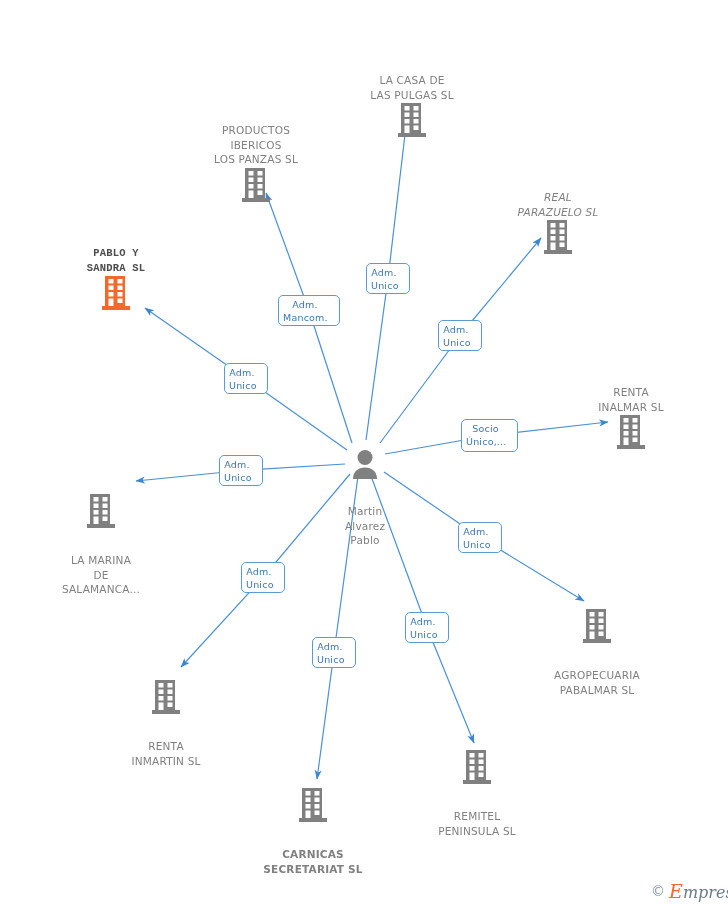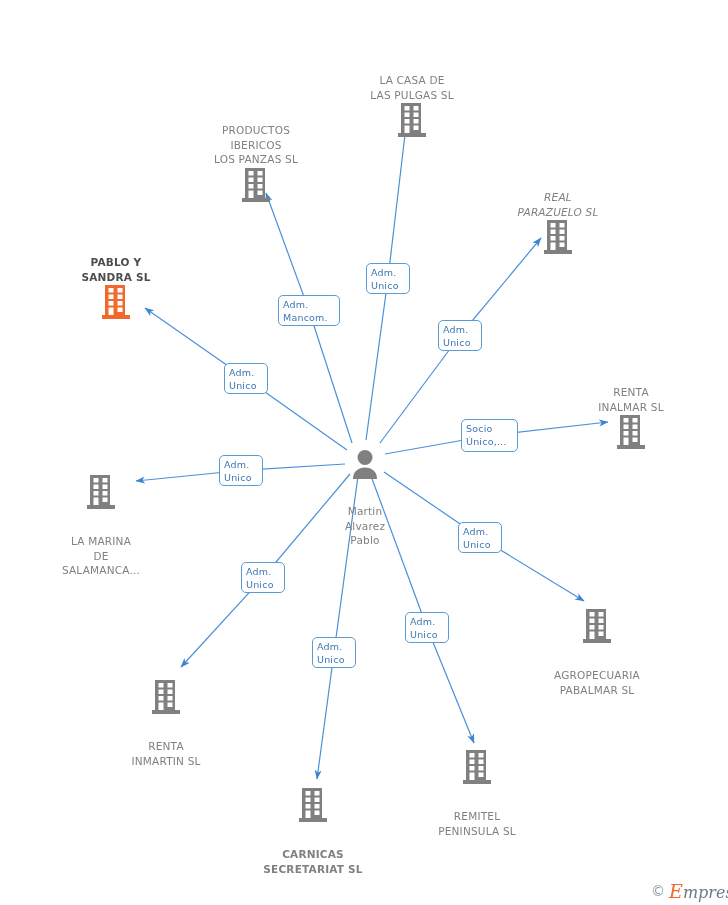--- a/index.html
+++ b/index.html
@@ -51,20 +51,21 @@
   }
   .edge-label {
     position: absolute;
     box-sizing: border-box;
     border: 1px solid #5b9bd5;
     border-radius: 5px;
     background: #ffffff;
     color: #3c78b4;
     font-size: 9.5px;
     line-height: 12.5px;
+    text-align: center;
     padding: 3px 12px 4px 4px;
     white-space: pre-line;
     letter-spacing: 0.2px;
   }
   .watermark {
     position: absolute;
     display: flex;
     align-items: center;
     font-size: 15px;
     color: #6b7b84;
@@ -163,21 +164,21 @@
             <rect x="7.5" y="4" width="5" height="4.5" fill="#ffffff"></rect>
             <rect x="16.5" y="4" width="5" height="4.5" fill="#ffffff"></rect>
             <rect x="7.5" y="10.5" width="5" height="4.5" fill="#ffffff"></rect>
             <rect x="16.5" y="10.5" width="5" height="4.5" fill="#ffffff"></rect>
             <rect x="7.5" y="17" width="5" height="4.5" fill="#ffffff"></rect>
             <rect x="16.5" y="17" width="5" height="4.5" fill="#ffffff"></rect>
             <rect x="16.5" y="23.5" width="5" height="4.5" fill="#ffffff"></rect>
             <rect x="7.5" y="23.5" width="5" height="7.5" fill="#ffffff"></rect>
           </svg></div>
       </div>
-      <div class="node highlight" style="left: 116px; top: 235px;">
+      <div class="node highlight" style="left: 116px; top: 226px; font-family: Liberation Mono, monospace;">
         <div class="node-label">PABLO Y
 SANDRA SL</div>
         <div class="node-icon"><svg width="30" height="36" viewBox="0 0 30 36">
             <rect x="4" y="1" width="20" height="30" fill="#f2692c"></rect>
             <rect x="1" y="31" width="28" height="4" fill="#f2692c"></rect>
             <rect x="7.5" y="4" width="5" height="4.5" fill="#ffffff"></rect>
             <rect x="16.5" y="4" width="5" height="4.5" fill="#ffffff"></rect>
             <rect x="7.5" y="10.5" width="5" height="4.5" fill="#ffffff"></rect>
             <rect x="16.5" y="10.5" width="5" height="4.5" fill="#ffffff"></rect>
             <rect x="7.5" y="17" width="5" height="4.5" fill="#ffffff"></rect>
@@ -195,21 +196,21 @@
             <rect x="7.5" y="4" width="5" height="4.5" fill="#ffffff"></rect>
             <rect x="16.5" y="4" width="5" height="4.5" fill="#ffffff"></rect>
             <rect x="7.5" y="10.5" width="5" height="4.5" fill="#ffffff"></rect>
             <rect x="16.5" y="10.5" width="5" height="4.5" fill="#ffffff"></rect>
             <rect x="7.5" y="17" width="5" height="4.5" fill="#ffffff"></rect>
             <rect x="16.5" y="17" width="5" height="4.5" fill="#ffffff"></rect>
             <rect x="16.5" y="23.5" width="5" height="4.5" fill="#ffffff"></rect>
             <rect x="7.5" y="23.5" width="5" height="7.5" fill="#ffffff"></rect>
           </svg></div>
       </div>
-      <div class="node" style="left: 101px; top: 474px;">
+      <div class="node" style="left: 101px; top: 493px;">
         <div class="node-icon"><svg width="30" height="36" viewBox="0 0 30 36">
             <rect x="4" y="1" width="20" height="30" fill="#808080"></rect>
             <rect x="1" y="31" width="28" height="4" fill="#808080"></rect>
             <rect x="7.5" y="4" width="5" height="4.5" fill="#ffffff"></rect>
             <rect x="16.5" y="4" width="5" height="4.5" fill="#ffffff"></rect>
             <rect x="7.5" y="10.5" width="5" height="4.5" fill="#ffffff"></rect>
             <rect x="16.5" y="10.5" width="5" height="4.5" fill="#ffffff"></rect>
             <rect x="7.5" y="17" width="5" height="4.5" fill="#ffffff"></rect>
             <rect x="16.5" y="17" width="5" height="4.5" fill="#ffffff"></rect>
             <rect x="16.5" y="23.5" width="5" height="4.5" fill="#ffffff"></rect>

